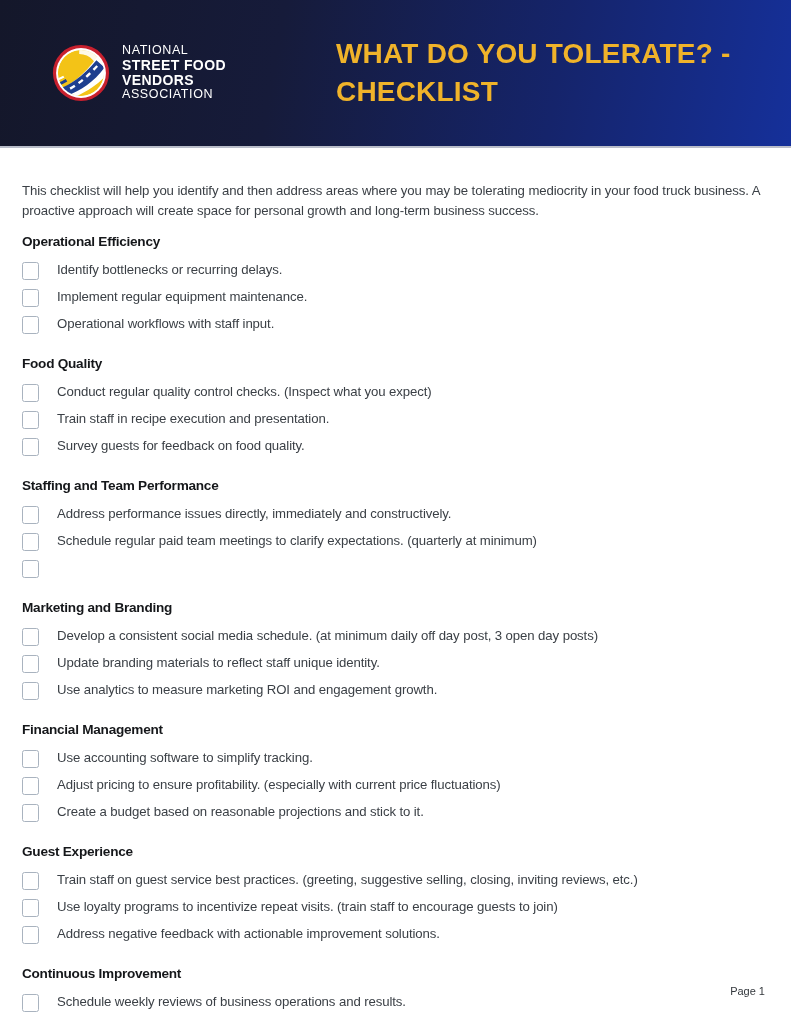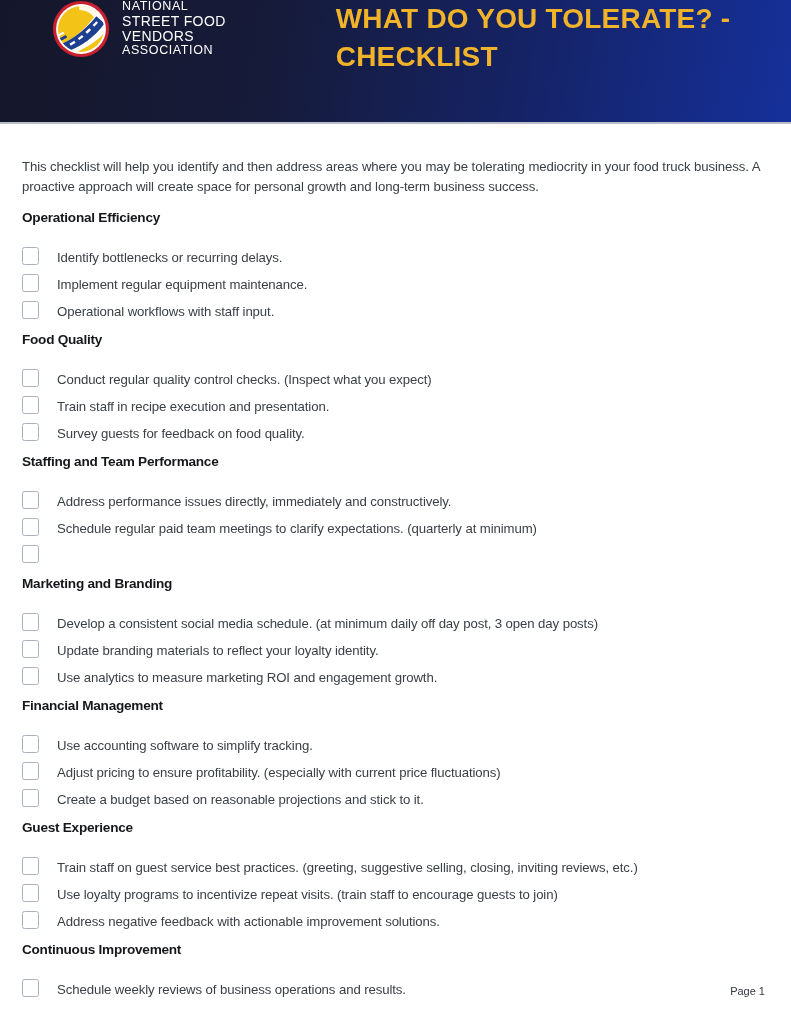--- a/index.html
+++ b/index.html
@@ -3,49 +3,49 @@
 <meta charset="utf-8">
 <style>
   html,body{margin:0;padding:0;background:#ffffff;}
   body{
     width:791px;height:1024px;position:relative;overflow:hidden;
     font-family:"Liberation Sans", sans-serif;
     -webkit-font-smoothing:antialiased;
   }
   
   .header{
-    height:124px;
+    height:148px;
     background:linear-gradient(100deg,#14172a 0%,#161b3a 35%,#15246b 70%,#15309a 100%);
-    display:flex;align-items:flex-start;
+    display:flex;align-items:center;
     border-bottom:2px solid #b9bdc9;
     box-sizing:border-box;
   }
   .logo-wrap{display:flex;align-items:center;margin-left:52px;}
   .logo-svg{width:58px;height:58px;display:block;}
   .logo-text{margin-left:12px;color:#ffffff;line-height:1.08;}
   .logo-text .t-reg{font-size:12.5px;font-weight:400;letter-spacing:.6px;display:block;}
-  .logo-text .t-bold{font-size:14px;font-weight:400;letter-spacing:.4px;display:block;}
+  .logo-text .t-bold{font-size:14px;font-weight:700;letter-spacing:.4px;display:block;}
   .header-title{
     margin-left:110px;width:440px;
     color:#f0b32a;font-size:28px;font-weight:800;line-height:1.35;
     letter-spacing:.2px;
   }
   
   .content{padding:20px 22px 0 22px;}
   .intro{
     font-size:13.2px;color:#3b4046;line-height:1.5;
     max-width:748px;letter-spacing:-0.1px;
   }
   .section{margin-top:0;}
   .section-heading{
     font-size:13.6px;font-weight:700;color:#15171a;
     letter-spacing:-0.25px;
     margin:14px 0 13px 0;line-height:14px;
   }
-  .item-row{display:flex;align-items:flex-end;height:27px;}
+  .item-row{display:flex;align-items:flex-start;height:27px;}
   .checkbox{
     width:17px;height:18px;flex:0 0 17px;
     border:1.5px solid #a9b3bf;border-radius:2.5px;background:#ffffff;
     box-sizing:border-box;cursor:pointer;
   }
   .item-label{
     margin-left:18px;font-size:13.2px;color:#3b4046;letter-spacing:-0.1px;
   }
   
   .page-footer{
@@ -153,21 +153,21 @@
   <div class="section">
     <div class="section-heading">Marketing and Branding</div>
     <div>
   <div class="item-row">
     <div class="checkbox" role="checkbox" aria-checked="false"></div>
     <span class="item-label">Develop a consistent social media schedule. (at minimum daily off day post, 3 open day posts)</span>
   </div>
 
   <div class="item-row">
     <div class="checkbox" role="checkbox" aria-checked="false"></div>
-    <span class="item-label">Update branding materials to reflect your loyalty identity.</span>
+    <span class="item-label">Update branding materials to reflect staff unique identity.</span>
   </div>
 
   <div class="item-row">
     <div class="checkbox" role="checkbox" aria-checked="false"></div>
     <span class="item-label">Use analytics to measure marketing ROI and engagement growth.</span>
   </div>
 </div>
   </div>
 
   <div class="section">

